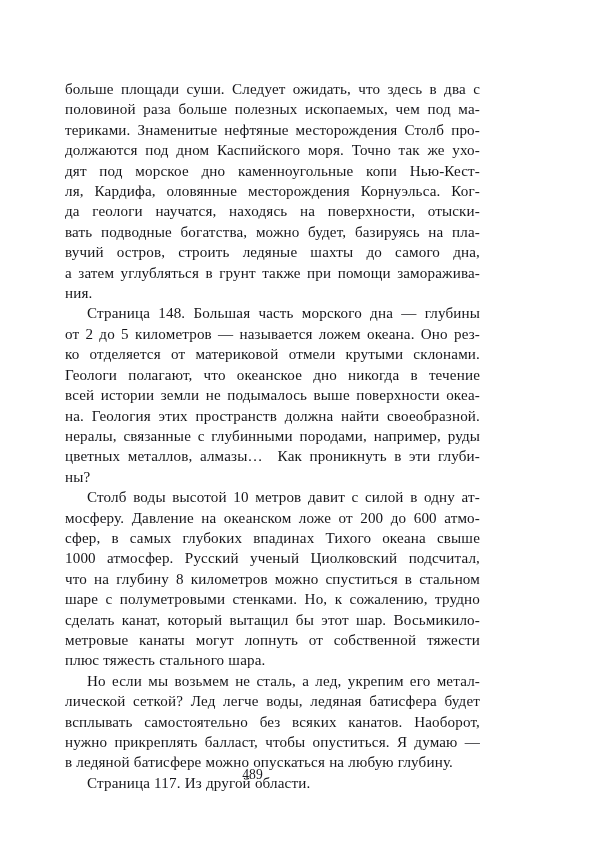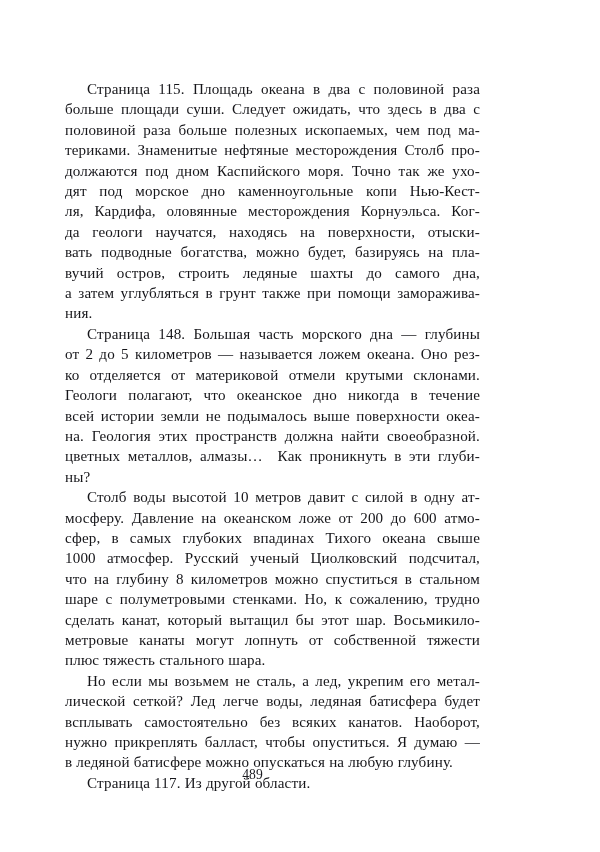--- a/index.html
+++ b/index.html
@@ -77,41 +77,41 @@
   }
 </style>
 </head>
 <body>
 
 <div class="page">
 
   <div class="text-block">
 
     <p class="para">
-      <span class="ln first">Страница 115. Площадь океана в два с половиной раза</span>
       <span class="ln">больше площади суши. Следует ожидать, что здесь в два с</span>
       <span class="ln">половиной раза больше полезных ископаемых, чем под ма-</span>
       <span class="ln">териками. Знаменитые нефтяные месторождения Столб про-</span>
       <span class="ln">должаются под дном Каспийского моря. Точно так же ухо-</span>
       <span class="ln">дят под морское дно каменноугольные копи Нью-Кест-</span>
       <span class="ln">ля, Кардифа, оловянные месторождения Корнуэльса. Ког-</span>
       <span class="ln">да геологи научатся, находясь на поверхности, отыски-</span>
       <span class="ln">вать подводные богатства, можно будет, базируясь на пла-</span>
       <span class="ln">вучий остров, строить ледяные шахты до самого дна,</span>
       <span class="ln">а затем углубляться в грунт также при помощи заморажива-</span>
       <span class="ln last">ния.</span>
     </p>
 
     <p class="para">
       <span class="ln first">Страница 148. Большая часть морского дна — глубины</span>
       <span class="ln">от 2 до 5 километров — называется ложем океана. Оно рез-</span>
       <span class="ln">ко отделяется от материковой отмели крутыми склонами.</span>
       <span class="ln">Геологи полагают, что океанское дно никогда в течение</span>
       <span class="ln">всей истории земли не подымалось выше поверхности океа-</span>
       <span class="ln">на. Геология этих пространств должна найти своеобразной.</span>
+      <span class="ln">нералы, связанные с глубинными породами, например, руды</span>
       <span class="ln">цветных металлов, алмазы…  Как проникнуть в эти глуби-</span>
       <span class="ln last">ны?</span>
     </p>
 
     <p class="para">
       <span class="ln first">Столб воды высотой 10 метров давит с силой в одну ат-</span>
       <span class="ln">мосферу. Давление на океанском ложе от 200 до 600 атмо-</span>
       <span class="ln">сфер, в самых глубоких впадинах Тихого океана свыше</span>
       <span class="ln">1000 атмосфер. Русский ученый Циолковский подсчитал,</span>
       <span class="ln">что на глубину 8 километров можно спуститься в стальном</span>

